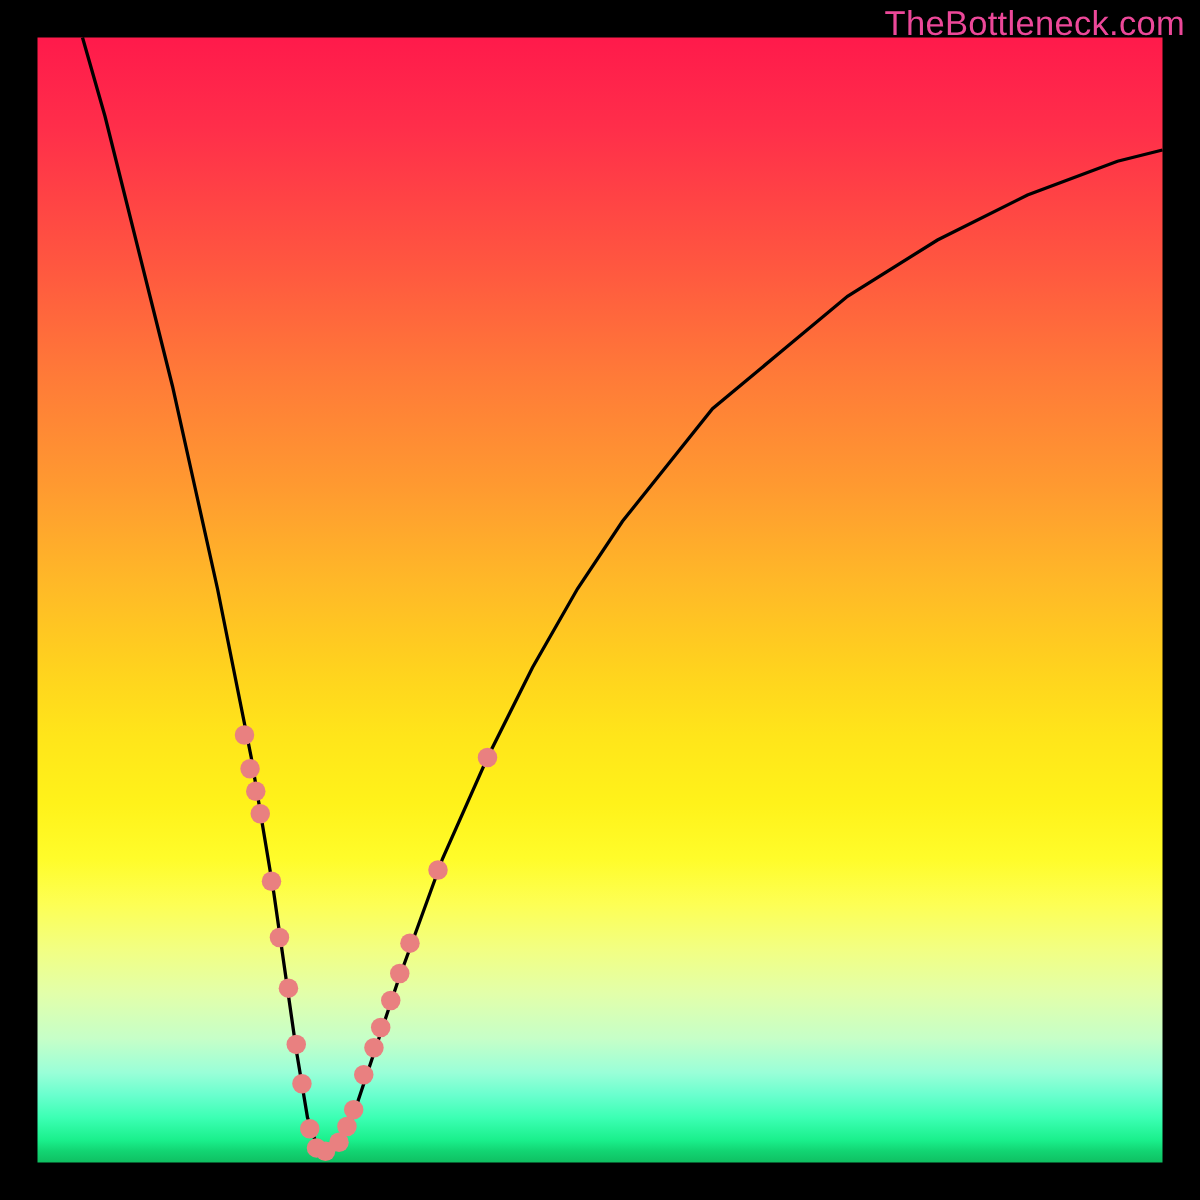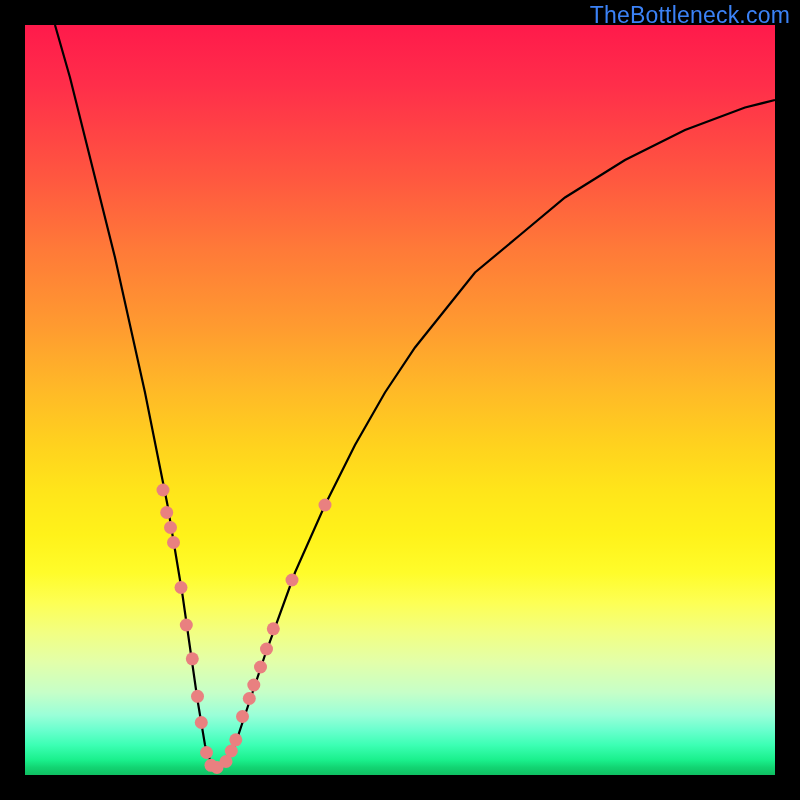--- a/index.html
+++ b/index.html
@@ -44,21 +44,21 @@
       #6affce 94%,
       #3cffb4 96%,
       #1af08c 98%,
       #12d472 99%,
       #0fbf62 100%);
   }
   .watermark {
     position: absolute;
     top: 2px;
     right: 10px;
-    color: #3b82f6;
+    color: #ec4899;
     font-size: 23px;
     font-weight: 500;
     letter-spacing: 0.2px;
     user-select: none;
   }
   svg.curve {
     position: absolute;
     left: 0;
     top: 0;
     width: 750px;

